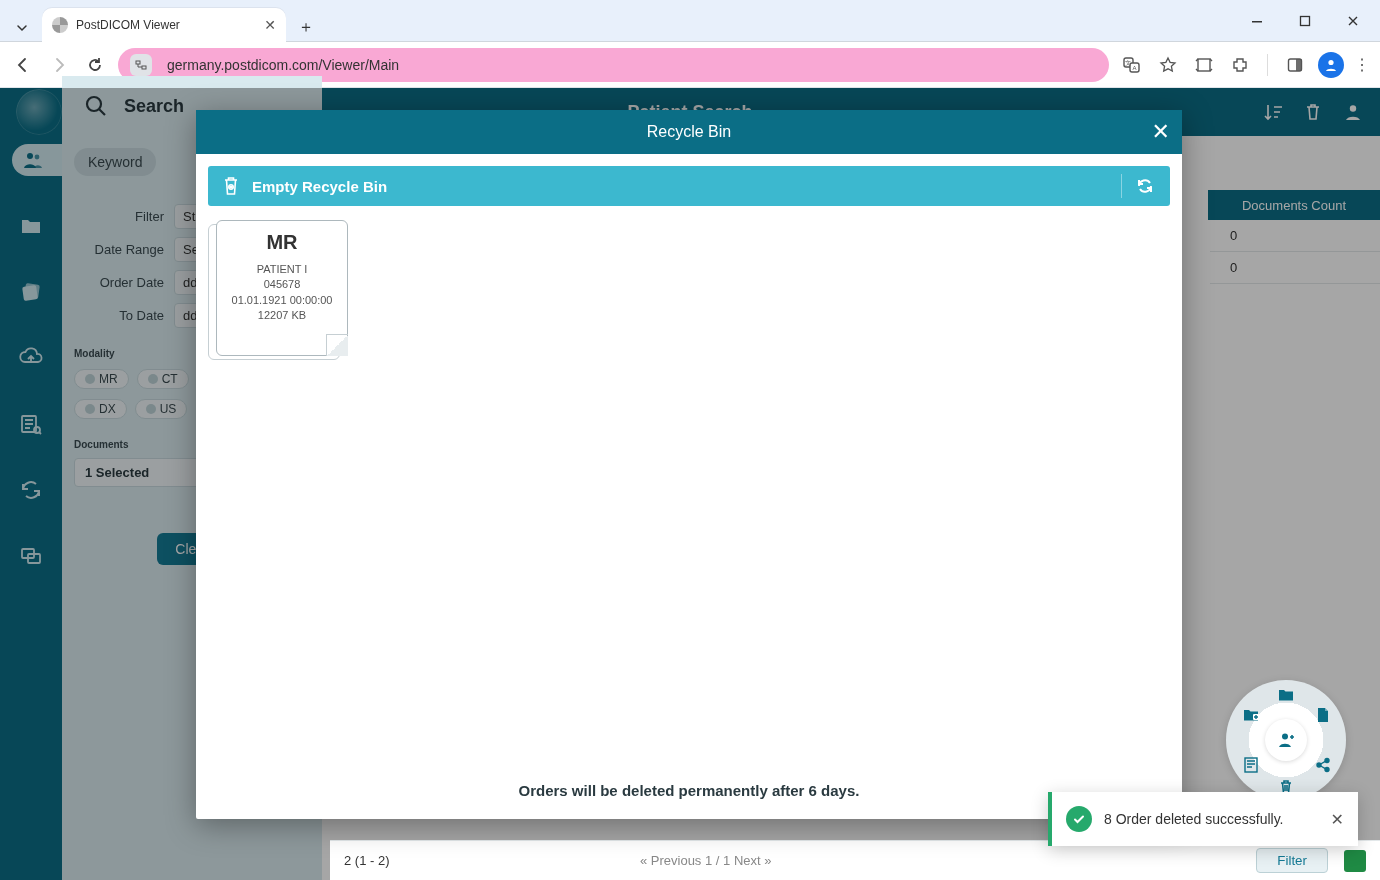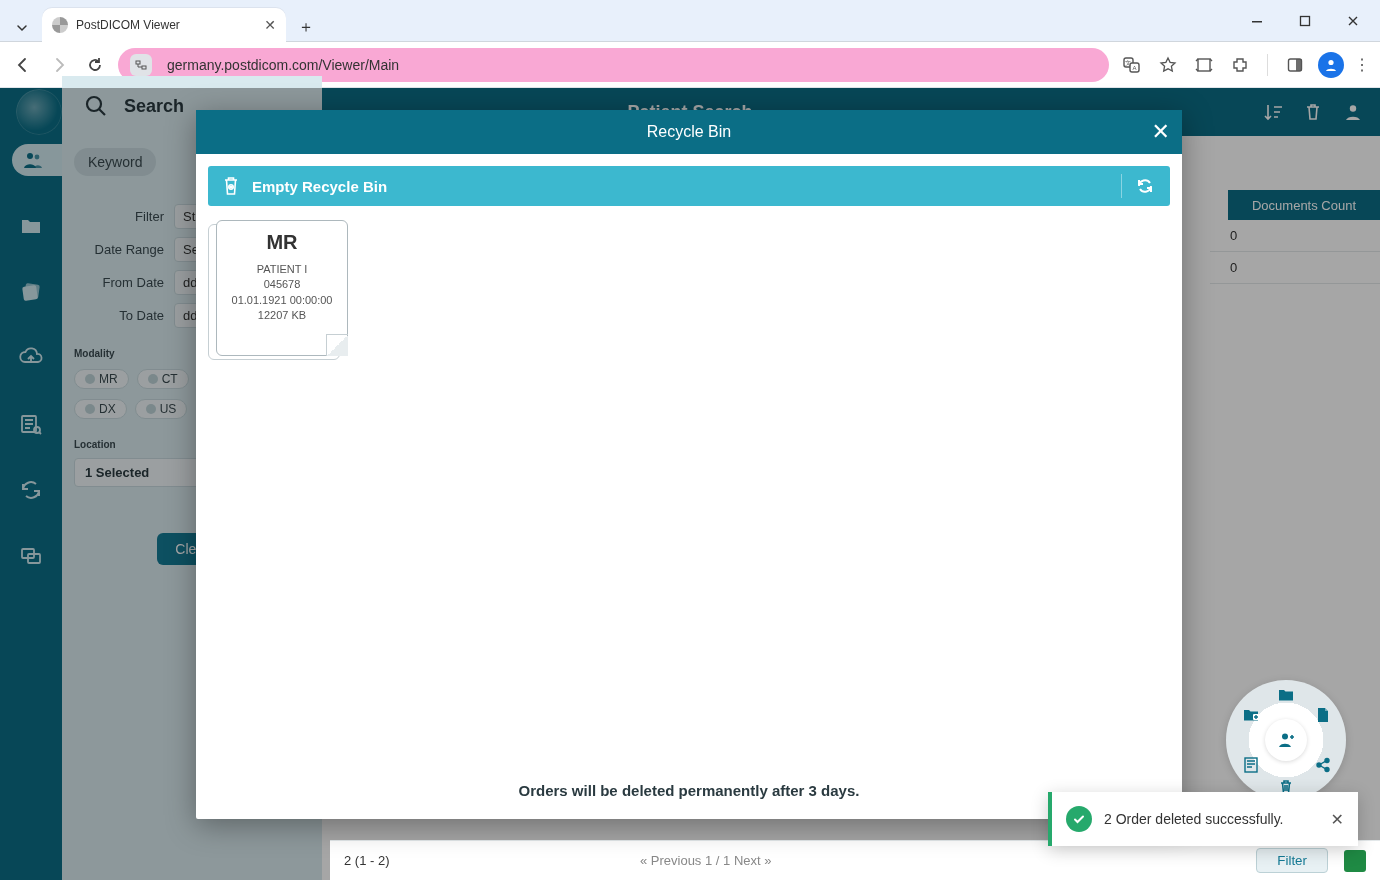--- a/index.html
+++ b/index.html
@@ -48,21 +48,21 @@
   .form-row label { width:90px; text-align:right; color:#3a4a50;}
   .form-row .sel { flex:1; background:#eef5f7; border:1px solid #c6d8dd; border-radius:4px; padding:4px 8px; font-size:13px; color:#333; overflow:hidden; white-space:nowrap;}
   .section-h { margin-top:20px; font-size:10px; color:#3a4a50;font-weight:bold;}
   .chip-row { display:flex; gap:8px; margin-top:10px;}
   .chip { background:#eef5f7; border:1px solid #c6d8dd; border-radius:12px; padding:2px 10px; font-size:12px; display:flex; align-items:center; gap:4px; color:#3a4a50;}
   .chip .dot { width:10px;height:10px;border-radius:50%;background:#bcd1d6;}
   .sel-full { margin-top:8px; background:#eef5f7; border:1px solid #c6d8dd; border-radius:4px; padding:6px 10px; font-size:13px;font-weight:bold;}
   .btn { background:#147b96; color:#fff; border:none; border-radius:6px; padding:8px 18px; font-size:14px; cursor:pointer;}
   .btn-row { display:flex; gap:10px; margin-top:46px; justify-content:center;}
   .results-area { flex:1; background:#fff; position:relative;}
-  .doc-count-header { position:absolute; top:54px; right:0; width:152px; height:30px; background:#0b6e86; color:#fff; display:flex; align-items:center; justify-content:center; font-size:13px;}
+  .doc-count-header { position:absolute; top:54px; right:0; width:172px; height:30px; background:#0b6e86; color:#fff; display:flex; align-items:center; justify-content:center; font-size:13px;}
   .doc-count-cells { position:absolute; top:84px; right:0; width:170px;}
   .doc-cell { height:32px; border-bottom:1px solid #e3e8ea; display:flex; align-items:center; padding:0 20px; font-size:13px; color:#333;}
   
   .radial { position:absolute; right:34px; bottom:80px; width:120px; height:120px;}
   .radial .ring { position:absolute; inset:0; border-radius:50%; background:radial-gradient(circle, #fff 0 44%, #dfe6e9 44% 100%); box-shadow:0 2px 8px rgba(0,0,0,.15);}
   .radial .center { position:absolute; left:50%; top:50%; transform:translate(-50%,-50%); width:42px;height:42px;border-radius:50%;background:#fff; box-shadow:0 1px 4px rgba(0,0,0,.15); display:flex;align-items:center;justify-content:center;color:#0b6e86; font-size:18px;}
   .radial .ri { position:absolute; width:22px;height:22px; color:#0b6e86; display:flex;align-items:center;justify-content:center; font-size:16px;}
   
   .results-footer { position:absolute; left:330px; right:0; bottom:0; height:40px; background:#fff; display:flex; align-items:center; gap:16px; padding:0 14px; border-top:1px solid #e3e8ea; font-size:13px; color:#333;}
   .results-footer .filter-btn { margin-left:auto; background:#e8f1f4; border:1px solid #bcd1d6; color:#147b96; border-radius:4px; padding:4px 20px;}
@@ -287,21 +287,21 @@
       <div class="form">
         <div class="form-row">
             <label>Filter</label>
             <div class="sel">Stu</div>
           </div>
         <div class="form-row">
             <label>Date Range</label>
             <div class="sel">Sel</div>
           </div>
         <div class="form-row">
-            <label>From Date</label>
+            <label>Order Date</label>
             <div class="sel">dd</div>
           </div>
         <div class="form-row">
             <label>To Date</label>
             <div class="sel">dd</div>
           </div>
       </div>
       <div class="section-h">Modality</div>
       <div class="chip-row">
         <div class="chip">
@@ -316,21 +316,21 @@
       <div class="chip-row">
         <div class="chip">
             <span class="dot"></span>
             <span>DX</span>
           </div>
         <div class="chip">
             <span class="dot"></span>
             <span>US</span>
           </div>
       </div>
-      <div class="section-h">Location</div>
+      <div class="section-h">Documents</div>
       <div class="sel-full">1 Selected</div>
       <div class="btn-row">
         <button class="btn">Clear</button>
       </div>
     </div>
 
     <div class="results-area">
       <div class="doc-count-header">Documents Count</div>
       <div class="doc-count-cells">
         <div class="doc-cell">0</div>
@@ -428,25 +428,25 @@
               <div>PATIENT I</div>
               <div>045678</div>
               <div>01.01.1921 00:00:00</div>
               <div>12207 KB</div>
             </div>
             <div class="card-fold"></div>
           </div>
         </div>
       </div>
     </div>
-    <div class="modal-footer">Orders will be deleted permanently after 3 days.</div>
+    <div class="modal-footer">Orders will be deleted permanently after 6 days.</div>
   </div>
 
   <div class="toast">
     <div class="check">
       <svg width="14" height="14" viewBox="0 0 14 14">
           <path d="M3 7.5l2.5 2.5L11 4.5" stroke="#fff" fill="none" stroke-width="2" stroke-linecap="round"></path>
         </svg>
     </div>
-    <div class="msg">2 Order deleted successfully.</div>
+    <div class="msg">8 Order deleted successfully.</div>
     <div class="close">✕</div>
   </div>
 </div>
 
 </body></html>

